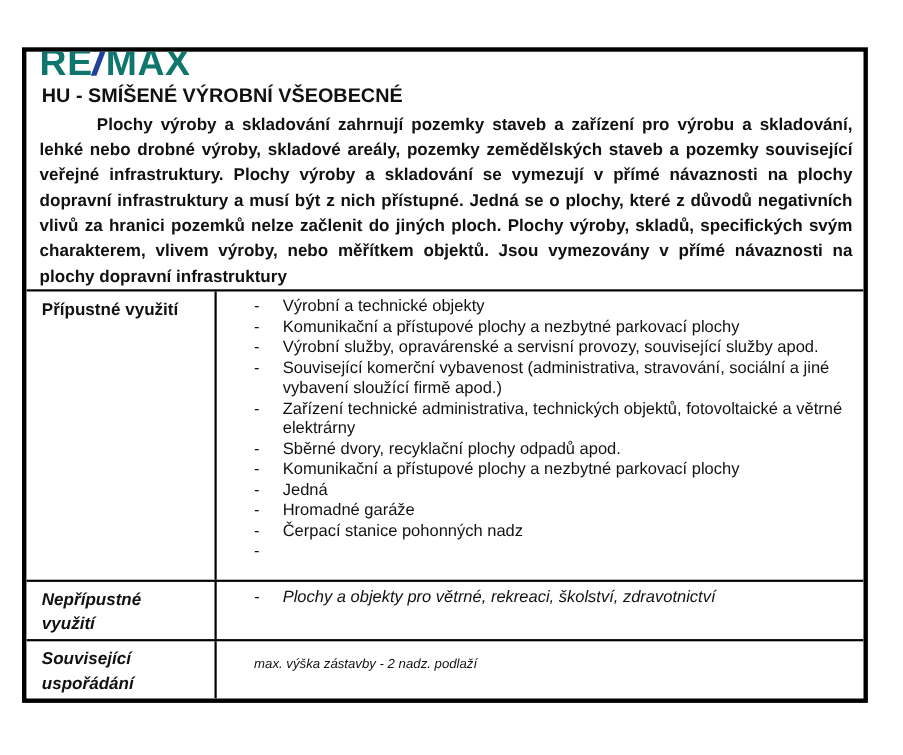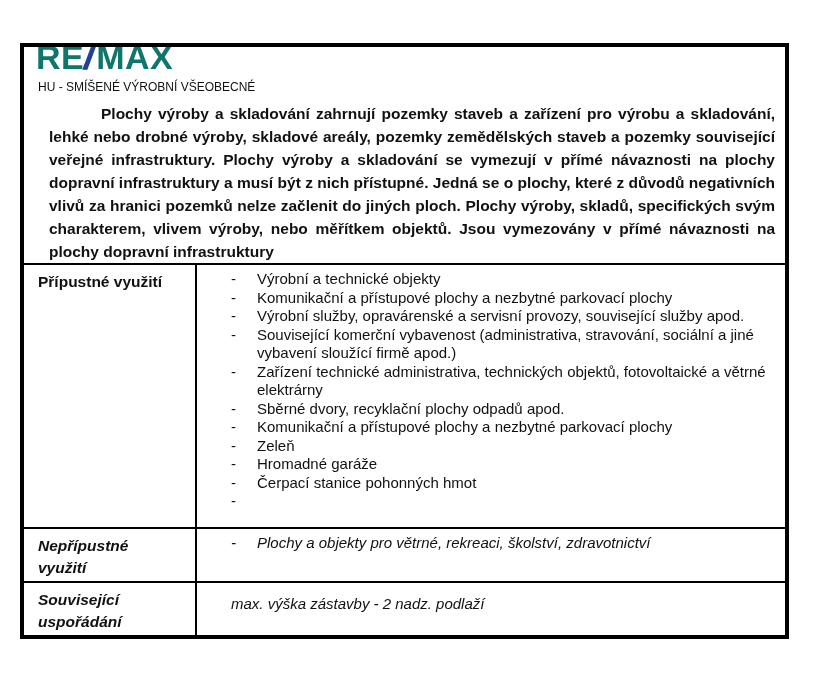--- a/index.html
+++ b/index.html
@@ -30,26 +30,26 @@
   }
   .logo .re, .logo .max { color: #0f766e; }
   .logo .slash {
     color: #20409a;
     display: inline-block;
     transform: skewX(-8deg) scaleX(1.25);
     padding: 0 1px;
   }
   .doc-title {
     margin: 3px 14px 0 14px;
-    font-size: 12px;
-    font-weight: normal;
+    font-size: 18px;
+    font-weight: bold;
     line-height: 20px;
   }
   .doc-paragraph {
-    margin: 5px 10px 0 25px;
+    margin: 5px 10px 0 12px;
     font-size: 15.5px;
     font-weight: bold;
     line-height: 23px;
     text-align: justify;
     text-indent: 52px;
   }
   .ztable {
     position: absolute;
     left: 0; right: 0; top: 216px; bottom: 0;
     border-top: 2px solid #000000;
@@ -83,21 +83,21 @@
   }
   .bullet-item .dash {
     flex: 0 0 26px;
   }
   .bullet-item .li-text {
     flex: 1 1 auto;
     white-space: pre-wrap;
   }
   .plain-text {
     padding: 6px 8px 0 34px;
-    font-size: 15px;
+    font-size: 12px;
     line-height: 19px;
   }
 </style>
 </head>
 <body>
 
 <div class="document">
 
   <div class="logo">
     <span class="re">RE</span><span class="slash">/</span><span class="max">MAX</span>
@@ -135,29 +135,29 @@
           <div class="bullet-item">
             <span class="dash">-</span>
             <span class="li-text">Sběrné dvory, recyklační plochy odpadů apod.</span>
           </div>
           <div class="bullet-item">
             <span class="dash">-</span>
             <span class="li-text">Komunikační a přístupové plochy a nezbytné parkovací plochy</span>
           </div>
           <div class="bullet-item">
             <span class="dash">-</span>
-            <span class="li-text">Zeleň</span>
+            <span class="li-text">Jedná</span>
           </div>
           <div class="bullet-item">
             <span class="dash">-</span>
             <span class="li-text">Hromadné garáže</span>
           </div>
           <div class="bullet-item">
             <span class="dash">-</span>
-            <span class="li-text">Čerpací stanice pohonných hmot</span>
+            <span class="li-text">Čerpací stanice pohonných nadz</span>
           </div>
           <div class="bullet-item">
             <span class="dash">-</span>
           </div>
         </div>
     </div>
 
     <div class="trow r2">
       <div class="tcell-label">Nepřípustné využití</div>
       <div class="tcell-content">

